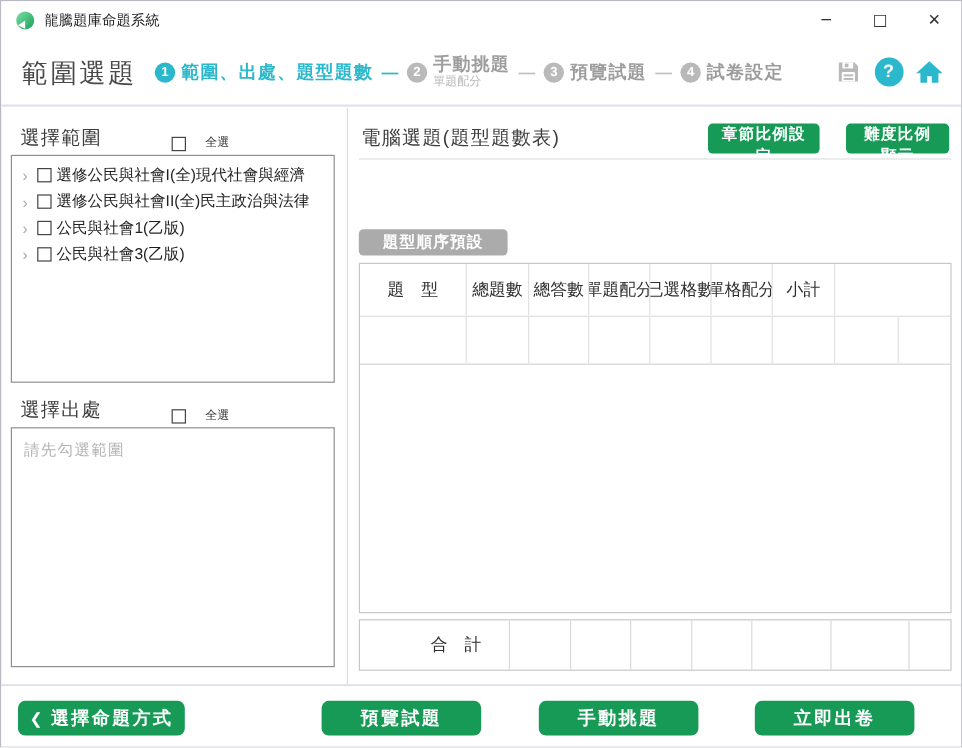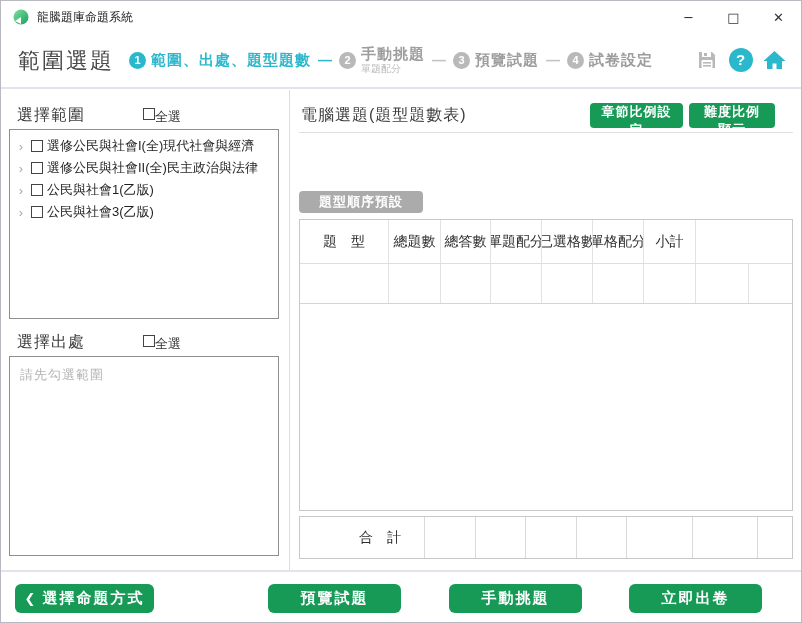--- a/index.html
+++ b/index.html
@@ -37,21 +37,21 @@
   .connector { font-size: 14px; font-weight: bold; margin: 0 7px; }
   .connector.active { color: #2cb8cc; }
   .connector.inactive { color: #c2c2c2; }
   .header-icons { position: absolute; right: 14px; top: 14px; display: flex; gap: 9px; align-items: center; }
   .hicon { width: 25px; height: 25px; display: flex; align-items: center; justify-content: center; cursor: pointer; }
   .help-circle { width: 24px; height: 24px; border-radius: 50%; background: #2cb8cc; color: #fff;
                  font-size: 15px; font-weight: bold; display: flex; align-items: center; justify-content: center; }
 
   
   .section-title { font-size: 16px; color: #3d3d3d; letter-spacing: 1px; }
-  .selall { display: flex; align-items: flex-start; gap: 0; font-size: 13px; color: #333; cursor: pointer; }
+  .selall { display: flex; align-items: flex-end; gap: 16px; font-size: 10px; color: #333; cursor: pointer; }
   .cb { width: 12px; height: 12px; border: 1px solid #444; background: #fff; flex: none; display: inline-block; }
   .range-head { position: absolute; left: 16px; top: 104px; width: 262px; display: flex; align-items: flex-end; }
   .range-head .selall { margin-left: 58px; }
   .listbox { position: absolute; left: 8px; width: 270px; background: #fff; border: 1px solid #8f8f8f; }
   #range-box { top: 128px; height: 190px; padding-top: 5px; }
   .tree-item { display: flex; align-items: center; height: 22px; padding-left: 6px; cursor: pointer; }
   .tw { color: #a9a9a9; font-size: 13px; margin-right: 5px; width: 10px; text-align: center; flex: none; }
   .tree-item .cb { margin-right: 4px; }
   .tree-label { font-size: 13px; color: #1f1f1f; white-space: nowrap; }
   .source-head { position: absolute; left: 16px; top: 331px; width: 262px; display: flex; align-items: flex-end; }
@@ -60,21 +60,21 @@
   .placeholder { font-size: 13px; color: #b4b4b4; padding: 9px 10px; letter-spacing: 1px; }
 
   .vdivider { position: absolute; left: 288px; top: 89px; width: 1px; height: 481px; background: #dcdcdc; }
 
   
   .right-title { position: absolute; left: 300px; top: 104px; font-size: 16px; color: #3d3d3d; letter-spacing: 1px; }
   .btn-green-sm { position: absolute; top: 102px; height: 25px; background: #169a56; color: #fff;
                   border: none; border-radius: 4px; font-size: 13px; font-weight: bold;
                   font-family: inherit; letter-spacing: 1px; padding: 0 9px; cursor: pointer; }
   #btn-chapter { left: 589px; width: 93px; }
-  #btn-difficulty { left: 688px; width: 86px; }
+  #btn-difficulty { left: 704px; width: 86px; }
   .hdivider { position: absolute; left: 298px; top: 131px; width: 494px; height: 1px; background: #e0e0e0; }
 
   .btn-preset { position: absolute; left: 298px; top: 190px; height: 22px; background: #ababab;
                 color: #fff; border: none; border-radius: 4px; font-size: 13px; font-weight: bold;
                 font-family: inherit; padding: 0 20px; letter-spacing: 1px; cursor: pointer; }
 
   .qtable { position: absolute; left: 298px; top: 218px; width: 494px; height: 292px;
             border: 1px solid #c8c8c8; background: #fff; }
   .trow { display: grid; grid-template-columns: 89px 52px 50px 51px 51px 51px 52px 53px 43px; }
   .trow.thead { height: 44px; border-bottom: 1px solid #dedede; }

